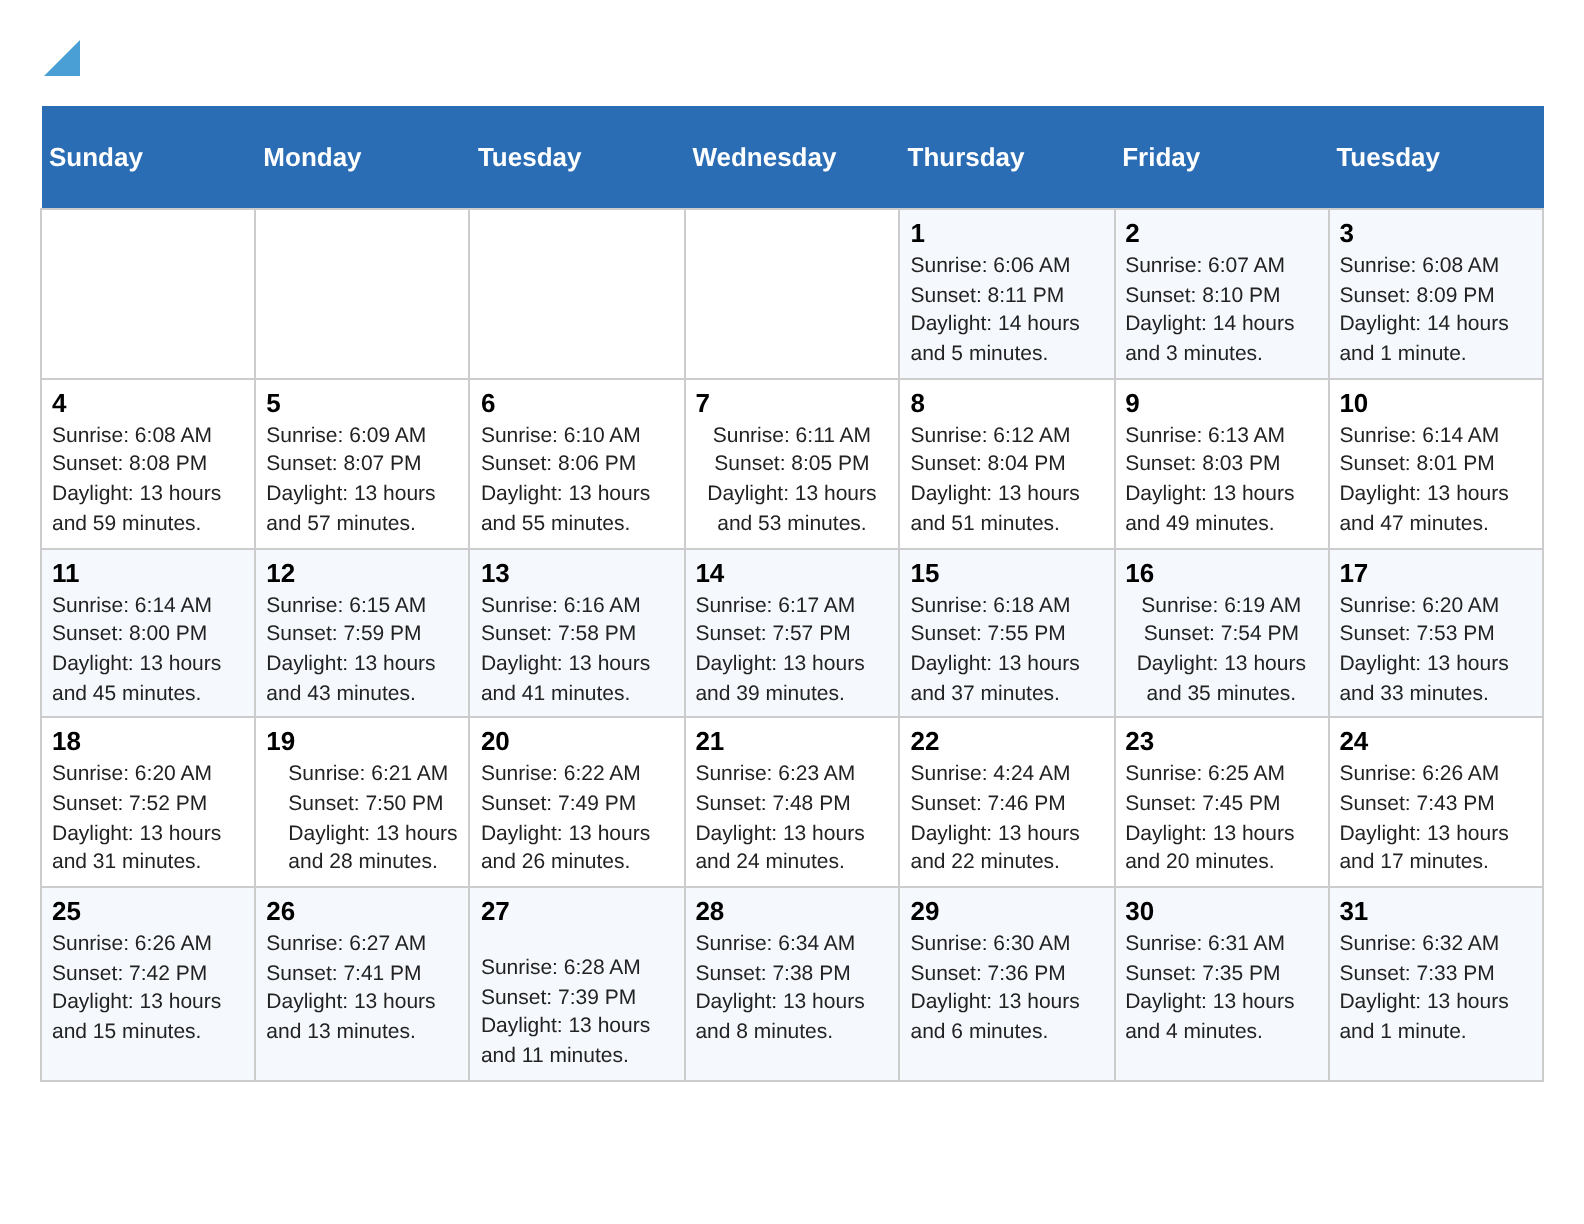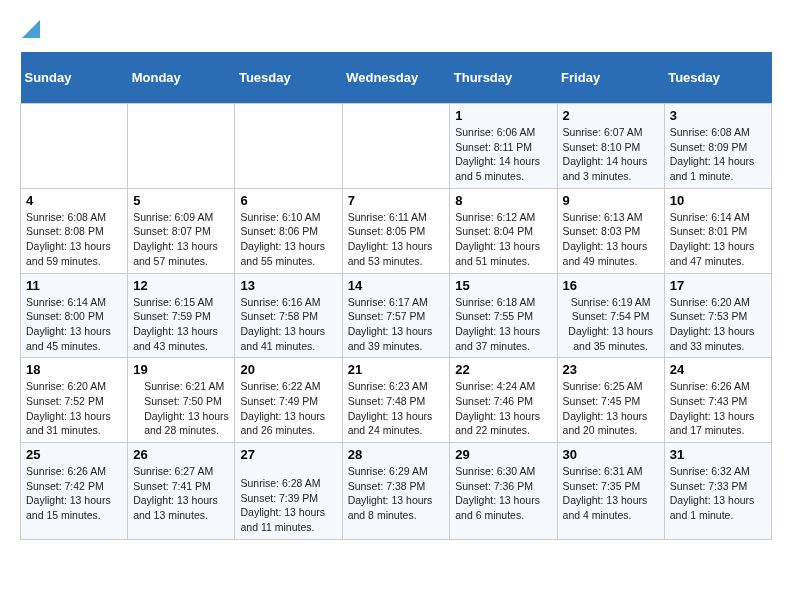--- a/index.html
+++ b/index.html
@@ -165,21 +165,21 @@
         </td>
         <td>
           <span class="day-num">6</span>
           <div class="day-detail" style="white-space: pre-line;">Sunrise: 6:10 AM
 Sunset: 8:06 PM
 Daylight: 13 hours
 and 55 minutes.</div>
         </td>
         <td>
           <span class="day-num">7</span>
-          <div class="day-detail" style="white-space: pre-line;">Sunrise: 6:11 AM
+          <div class="day-detail" style="white-space: pre-line; text-align: center;">Sunrise: 6:11 AM
 Sunset: 8:05 PM
 Daylight: 13 hours
 and 53 minutes.</div>
         </td>
         <td>
           <span class="day-num">8</span>
           <div class="day-detail" style="white-space: pre-line;">Sunrise: 6:12 AM
 Sunset: 8:04 PM
 Daylight: 13 hours
 and 51 minutes.</div>
@@ -318,21 +318,21 @@
         </td>
         <td>
           <span class="day-num">27</span>
           <div class="day-detail" style="white-space: pre-line; margin-top: 14px;">Sunrise: 6:28 AM
 Sunset: 7:39 PM
 Daylight: 13 hours
 and 11 minutes.</div>
         </td>
         <td>
           <span class="day-num">28</span>
-          <div class="day-detail" style="white-space: pre-line;">Sunrise: 6:29 AM
+          <div class="day-detail" style="white-space: pre-line;">Sunrise: 6:34 AM
 Sunset: 7:38 PM
 Daylight: 13 hours
 and 8 minutes.</div>
         </td>
         <td>
           <span class="day-num">29</span>
           <div class="day-detail" style="white-space: pre-line;">Sunrise: 6:30 AM
 Sunset: 7:36 PM
 Daylight: 13 hours
 and 6 minutes.</div>

